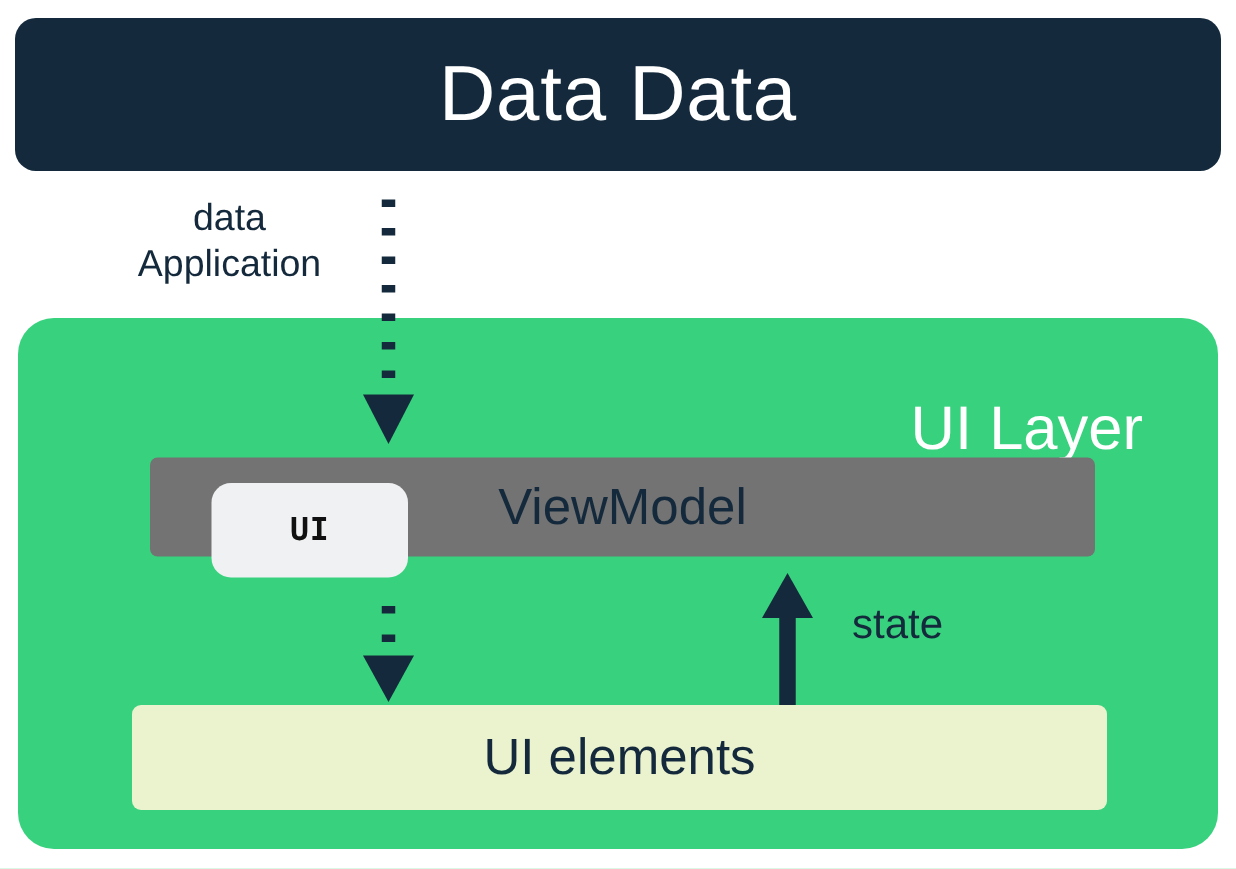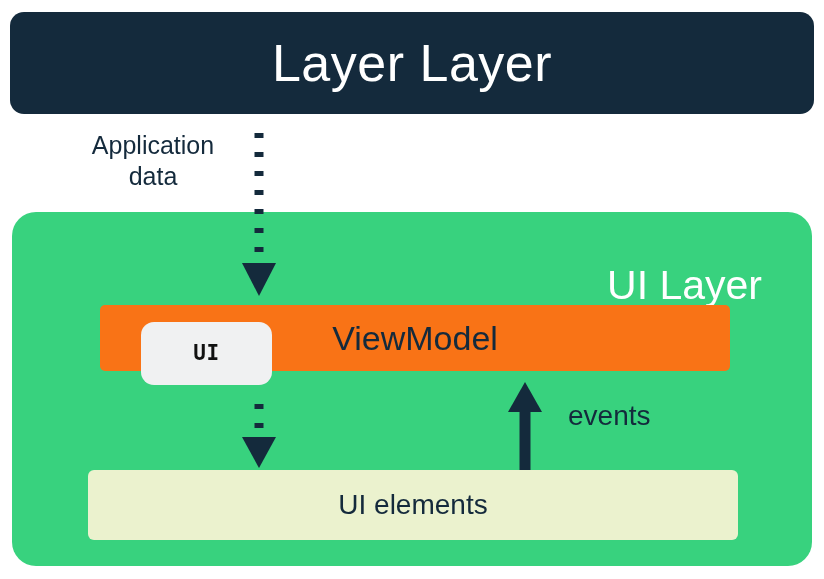--- a/index.html
+++ b/index.html
@@ -74,21 +74,21 @@
     margin-top: 40px;
   }
 
   
   .viewmodel-box {
     position: absolute;
     left: 100px;
     top: 305px;
     width: 630px;
     height: 66px;
-    background: #f97316;
+    background: #737373;
     border-radius: 5px;
     display: flex;
     align-items: center;
     justify-content: center;
   }
   .viewmodel-label {
     color: #142a3c;
     font-size: 34px;
     font-weight: 400;
     line-height: 1;
@@ -125,21 +125,21 @@
     width: 650px;
     height: 70px;
     background: #ebf2ce;
     border-radius: 6px;
     display: flex;
     align-items: center;
     justify-content: center;
   }
   .ui-elements-label {
     color: #142a3c;
-    font-size: 28px;
+    font-size: 34px;
     font-weight: 400;
     line-height: 1;
   }
 
   
   .events-label {
     position: absolute;
     left: 568px;
     top: 402px;
     color: #142a3c;
@@ -156,44 +156,44 @@
     height: 579px;
     pointer-events: none;
   }
 </style>
 </head>
 <body>
 
 <div id="diagram">
 
   <div class="data-layer">
-    <span class="data-layer-title">Layer Layer</span>
+    <span class="data-layer-title">Data Data</span>
   </div>
 
   <div class="app-data-label">
+    <div>data</div>
     <div>Application</div>
-    <div>data</div>
   </div>
 
   <div class="ui-layer"></div>
   <span class="ui-layer-title">UI Layer</span>
 
   <div class="viewmodel-box">
     <span class="viewmodel-label">ViewModel</span>
   </div>
 
   <div class="ui-state-chip">
     <span class="ui-state-line">UI</span>
   </div>
 
   <div class="ui-elements-box">
     <span class="ui-elements-label">UI elements</span>
   </div>
 
-  <span class="events-label">events</span>
+  <span class="events-label">state</span>
 
   <svg class="arrow-layer" viewBox="0 0 824 579" width="824" height="579">
 
     <g>
       <line x1="259" y1="133" x2="259" y2="262" stroke="#142a3c" stroke-width="9" stroke-linecap="butt" stroke-dasharray="5 14"></line>
       <polygon points="242,263 276,263 259,296" fill="#142a3c"></polygon>
     </g>
 
     <g>
       <line x1="259" y1="404" x2="259" y2="436" stroke="#142a3c" stroke-width="9" stroke-linecap="butt" stroke-dasharray="5 14"></line>

